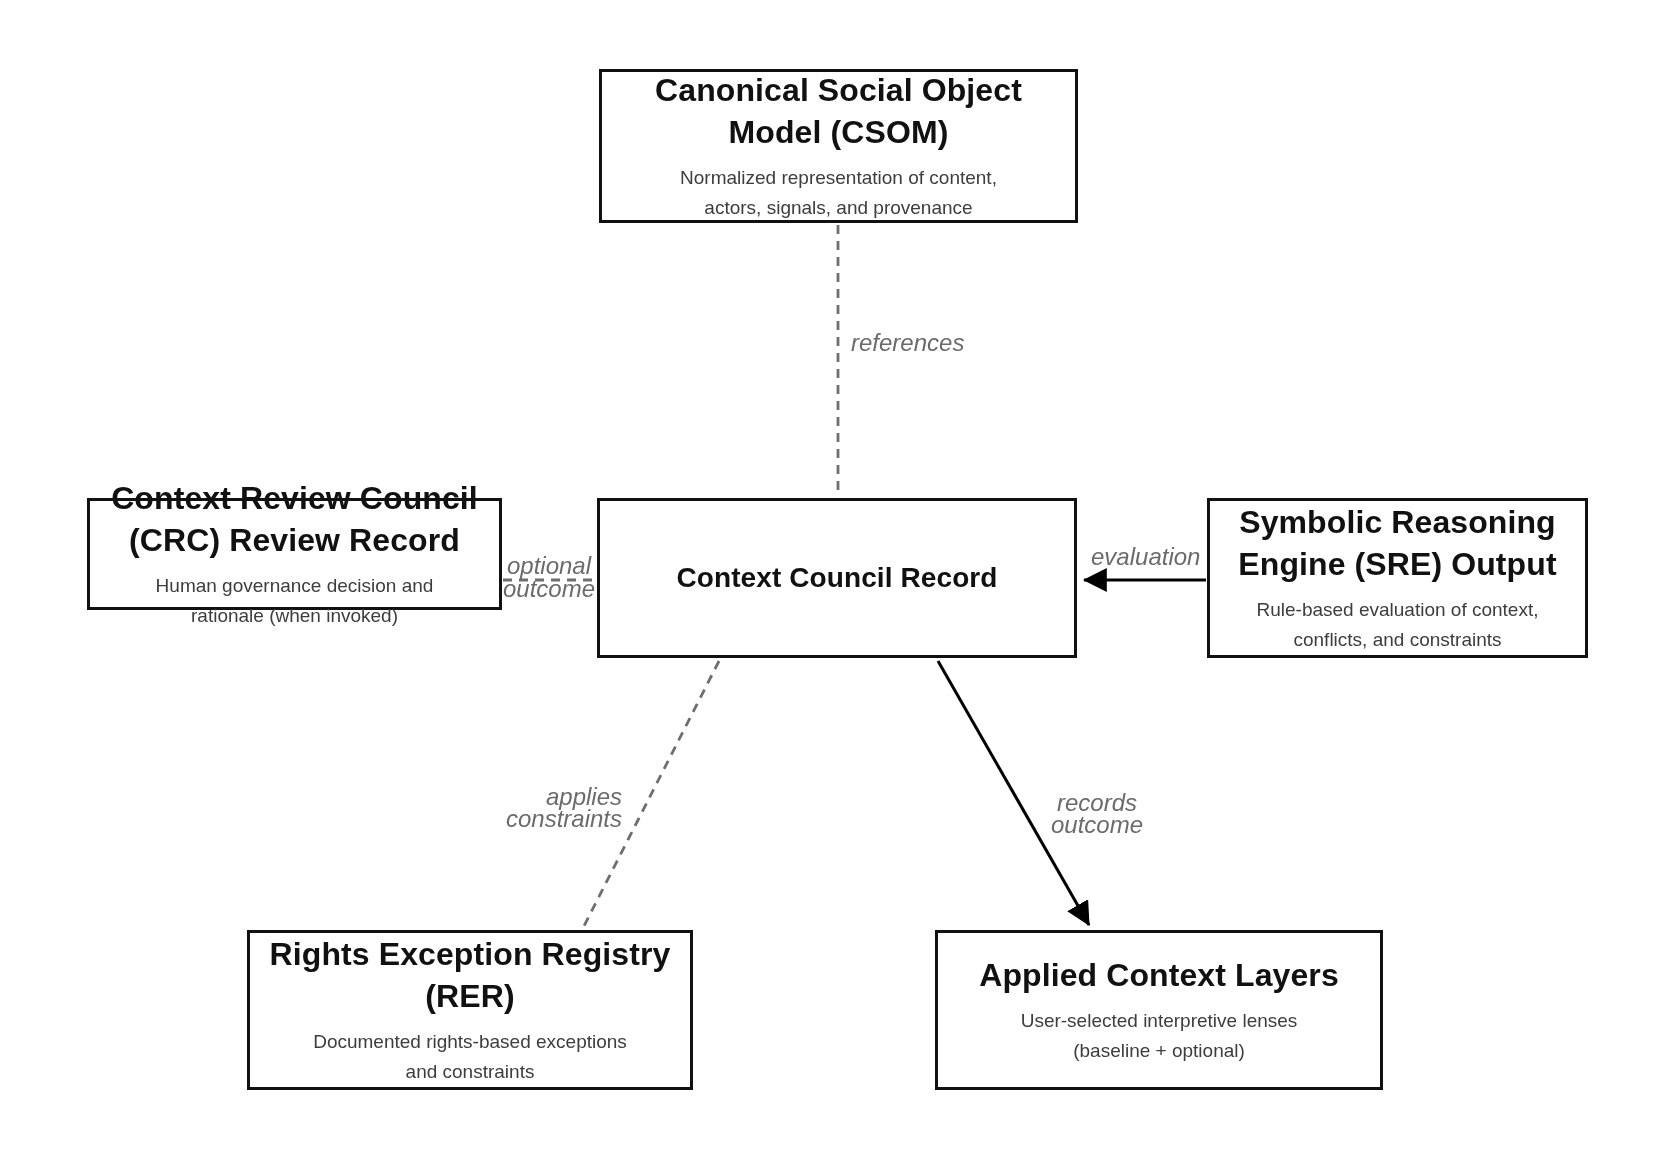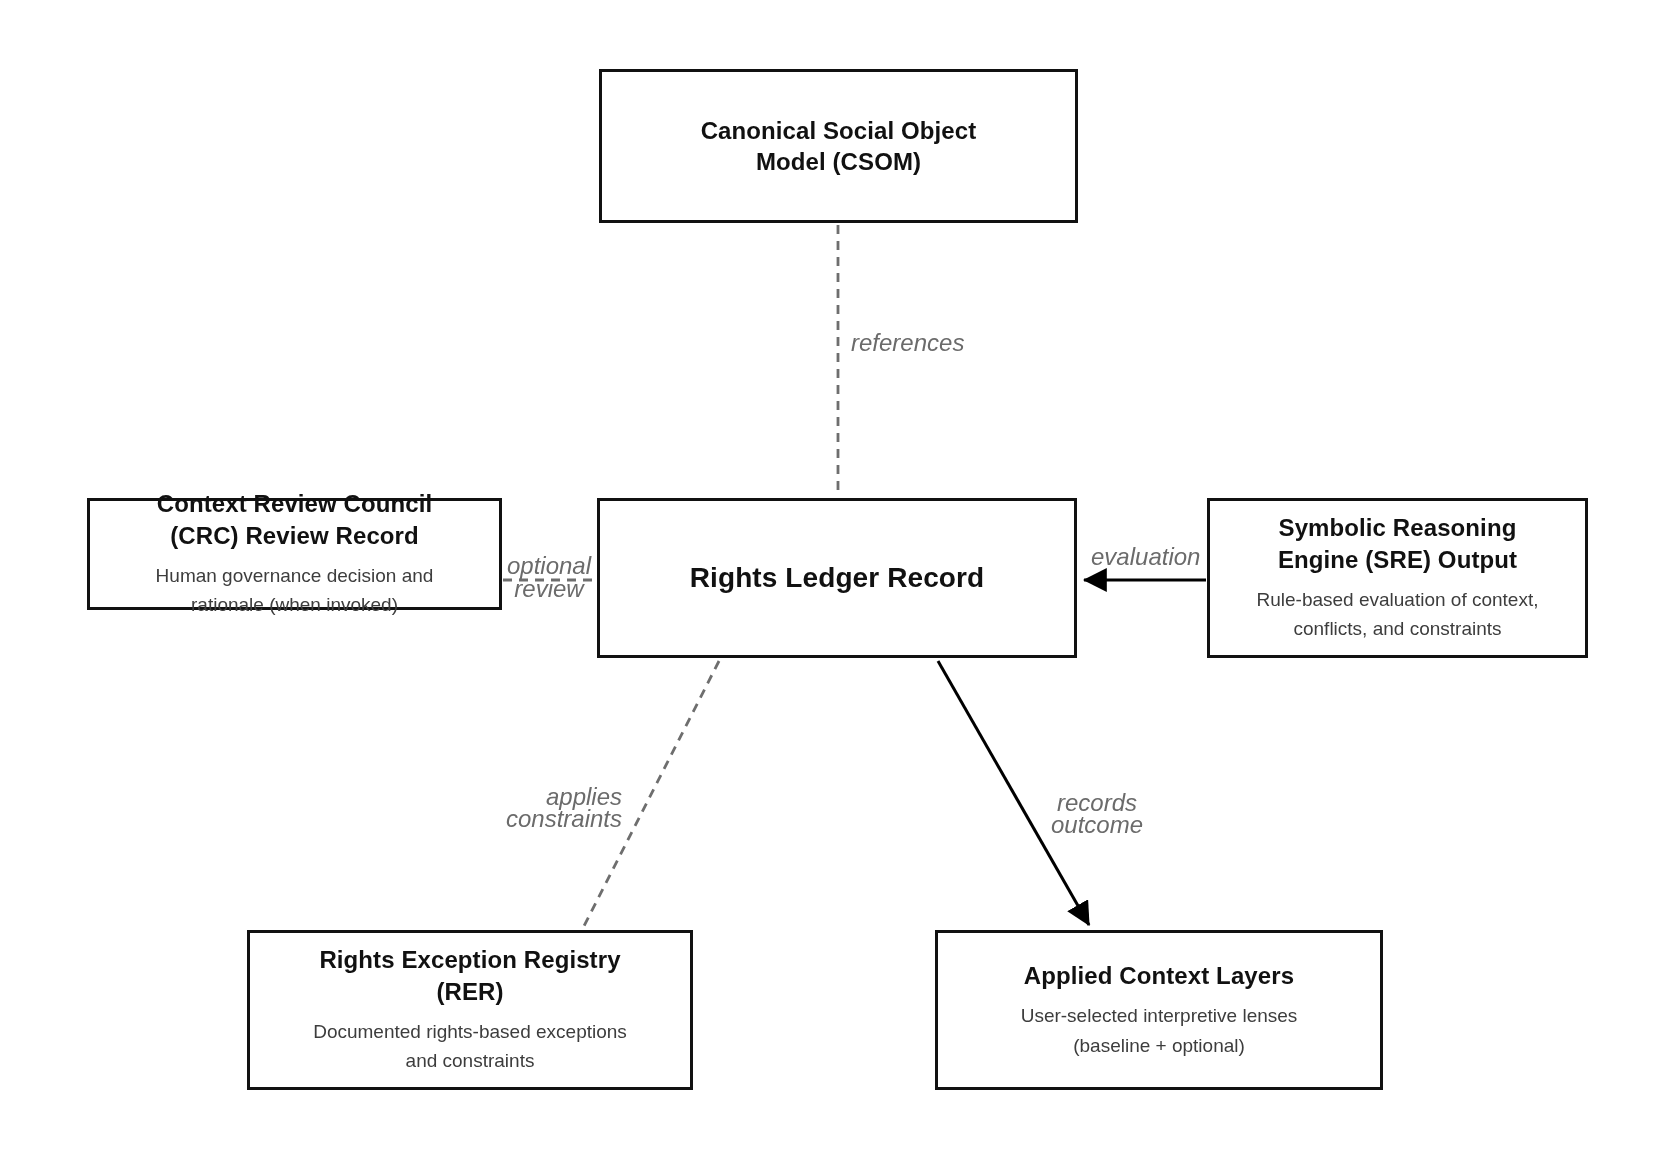--- a/index.html
+++ b/index.html
@@ -27,21 +27,21 @@
     text-align: center;
     padding: 8px 18px;
   }
   .node-title {
     font-weight: bold;
     color: #111111;
     white-space: pre-line;
     line-height: 1.3;
     letter-spacing: 0.1px;
   }
-  .title-md { font-size: 24px; }
+  .title-md { font-size: 32px; }
   .title-lg { font-size: 28px; }
   .node-desc {
     color: #3d3d3d;
     white-space: pre-line;
     font-size: 19px;
     line-height: 1.55;
     margin-top: 10px;
   }
 
   #node-csom { left: 599px; top: 69px;  width: 479px; height: 154px; }
@@ -79,31 +79,33 @@
     <line class="edge-dashed" x1="838" y1="225" x2="838" y2="492"></line>
     <line class="edge-dashed" x1="503" y1="580" x2="596" y2="580"></line>
     <line class="edge-solid" x1="1206" y1="580" x2="1084" y2="580" marker-end="url(#arrowhead)"></line>
     <line class="edge-dashed" x1="719" y1="661" x2="583" y2="928"></line>
     <line class="edge-solid" x1="938" y1="661" x2="1089" y2="925" marker-end="url(#arrowhead)"></line>
   </svg>
 
   <div class="node" id="node-csom">
     <div class="node-title title-md">Canonical Social Object
 Model (CSOM)</div>
+    <div class="node-desc">Normalized representation of content,
+actors, signals, and provenance</div>
   </div>
 
   <div class="node" id="node-crc">
     <div class="node-title title-md">Context Review Council
 (CRC) Review Record</div>
     <div class="node-desc">Human governance decision and
 rationale (when invoked)</div>
   </div>
 
   <div class="node" id="node-clr">
-    <div class="node-title title-lg">Rights Ledger Record</div>
+    <div class="node-title title-lg">Context Council Record</div>
   </div>
 
   <div class="node" id="node-rer">
     <div class="node-title title-md">Rights Exception Registry
 (RER)</div>
     <div class="node-desc">Documented rights-based exceptions
 and constraints</div>
   </div>
 
   <div class="node" id="node-sre">
@@ -114,20 +116,20 @@
   </div>
 
   <div class="node" id="node-acl">
     <div class="node-title title-md">Applied Context Layers</div>
     <div class="node-desc">User-selected interpretive lenses
 (baseline + optional)</div>
   </div>
 
   <div class="edge-label" id="label-references">references</div>
   <div class="edge-label" id="label-optional-review">optional
-review</div>
+outcome</div>
   <div class="edge-label" id="label-evaluation">evaluation</div>
   <div class="edge-label" id="label-applies-constraints">applies
 constraints</div>
   <div class="edge-label" id="label-records-outcome">records
 outcome</div>
 
 </div>
 
 </body></html>

